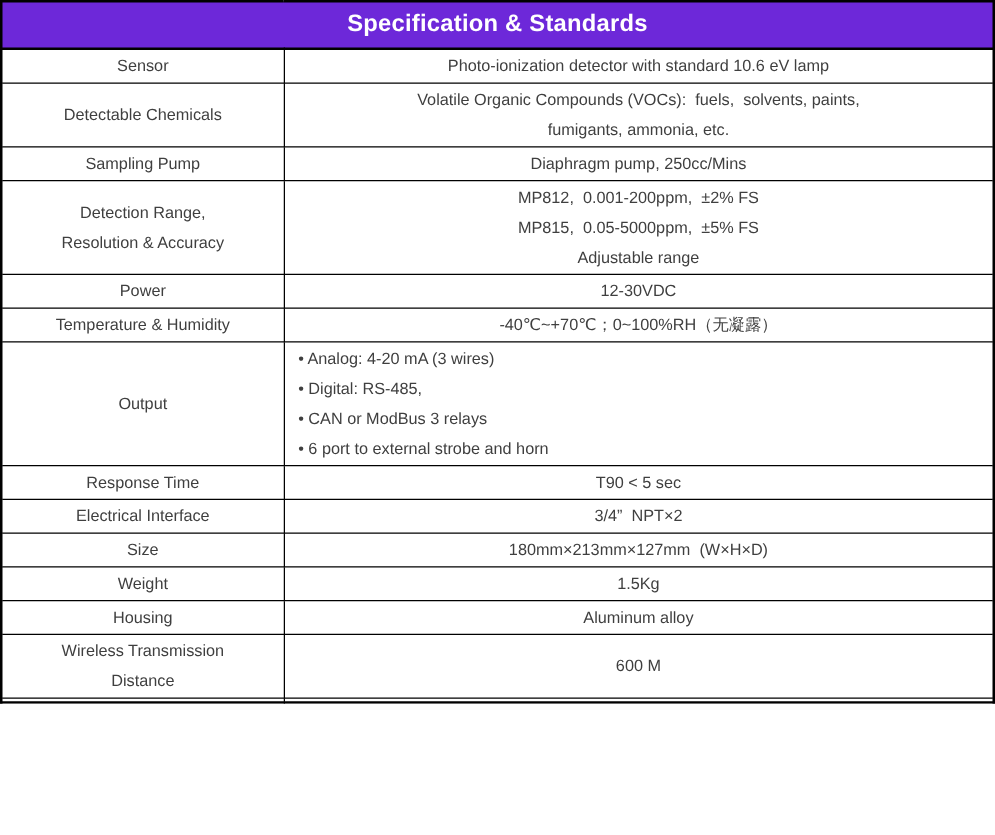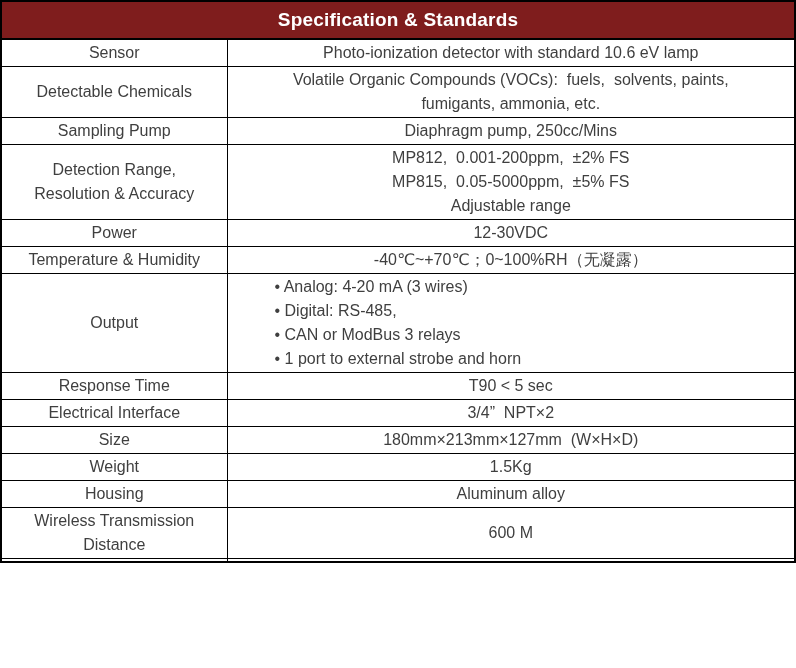--- a/index.html
+++ b/index.html
@@ -25,42 +25,42 @@
     color: #ffffff;
     font-size: 19px;
     font-weight: bold;
     height: 36px;
     text-align: center;
     letter-spacing: 0.2px;
     border: 2px solid #000000;
   }
   td.cell-label, td.cell-value {
     color: #3f3f3f;
-    font-size: 16px;
+    font-size: 13px;
     text-align: center;
   }
   .line {
     line-height: 24px;
     white-space: pre-wrap;
   }
-  td.cell-value.align-left { text-align: left; padding-left: 36px; }
+  td.cell-value.align-left { text-align: left; }
   td.cell-value.align-left .line { padding-left: 9px; }
   td .pad { padding: 1px 2px; }
 </style>
 </head>
 <body>
 
 <table class="spec-table">
   <colgroup>
     <col class="c-label">
     <col class="c-value">
   </colgroup>
   <thead>
     <tr>
-      <th class="table-header" colspan="2" style="background: #7f1d1d; color: rgb(255, 255, 255);">Specification &amp; Standards</th>
+      <th class="table-header" colspan="2" style="background: #6d28d9; color: rgb(255, 255, 255);">Specification &amp; Standards</th>
     </tr>
   </thead>
   <tbody id="spec-body">
 
   <tr>
         <td class="cell-label">
           <div class="pad">
             <div class="line">Sensor</div>
           </div>
         </td>
@@ -138,21 +138,21 @@
         <td class="cell-label">
           <div class="pad">
             <div class="line">Output</div>
           </div>
         </td>
         <td class="cell-value align-left">
           <div class="pad">
             <div class="line">• Analog: 4-20 mA (3 wires)</div>
             <div class="line">• Digital: RS-485,</div>
             <div class="line">• CAN or ModBus 3 relays</div>
-            <div class="line">• 1 port to external strobe and horn</div>
+            <div class="line">• 6 port to external strobe and horn</div>
           </div>
         </td>
       </tr>
       <tr>
         <td class="cell-label">
           <div class="pad">
             <div class="line">Response Time</div>
           </div>
         </td>
         <td class="cell-value">

